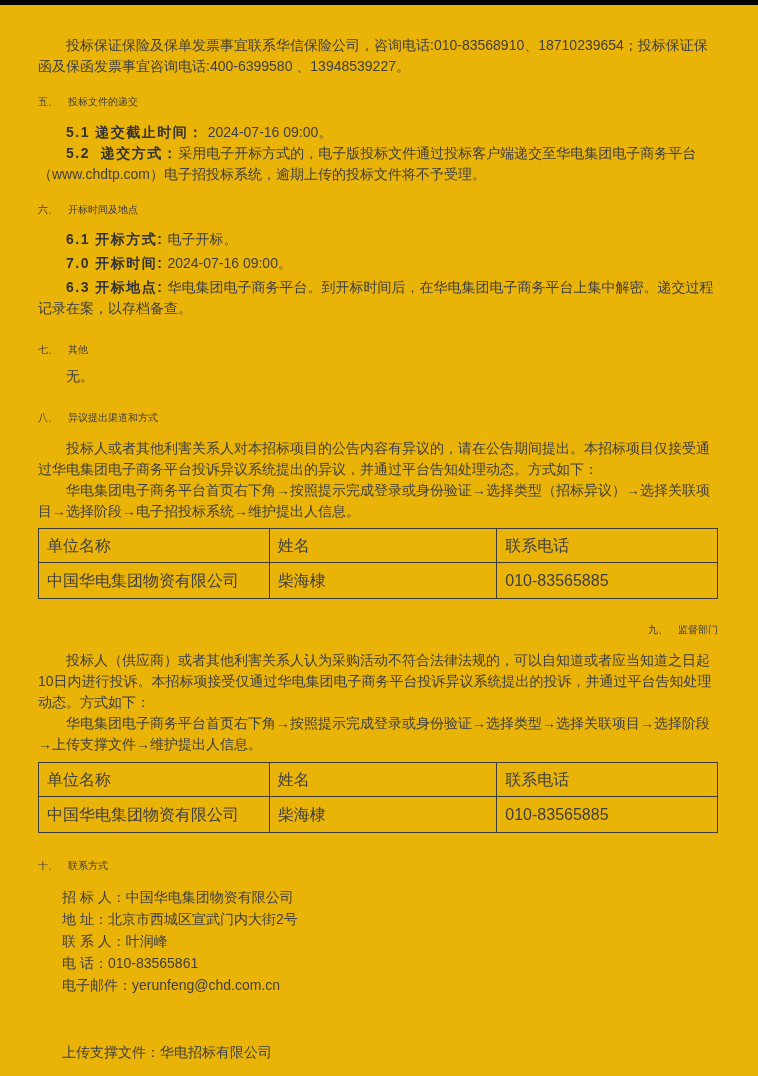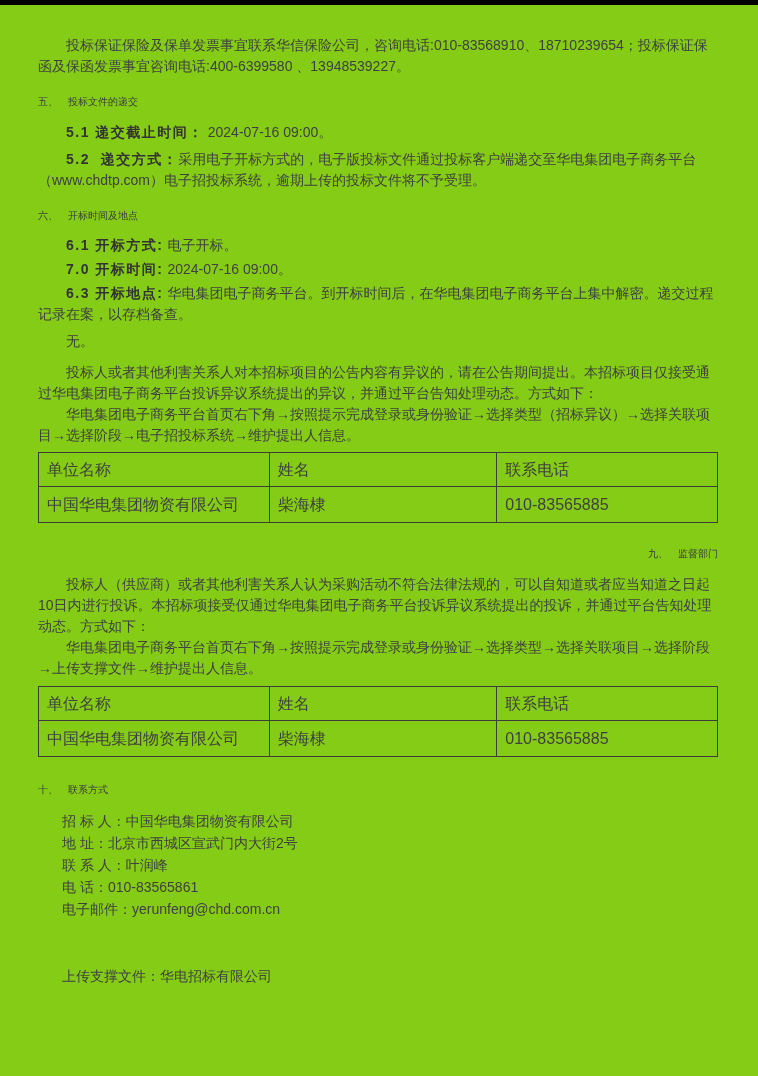--- a/index.html
+++ b/index.html
@@ -1,35 +1,35 @@
 <!DOCTYPE html>
 <html><head>
 <meta charset="utf-8">
 <style>
   html,body { margin:0; padding:0; background:#fff; }
   .page {
     position:relative;
     width:758px; height:1076px;
-    background:#84cc16;
+    background:#eab308;
     color:#404040;
     font-family:"Liberation Sans","DejaVu Sans",sans-serif;
     font-size:14px;
     line-height:21px;
     overflow:hidden;
     box-sizing:border-box;
   }
   .top-bar { width:100%; height:5px; background:#000; }
   .content { padding:30px 40px 0 38px; }
   p { margin:0; white-space:pre-wrap; }
   .indent { text-indent:2em; }
   .section { font-size:10px; font-weight:normal; margin:0; color:#3c3c3c; }
   strong.lbl { font-weight:bold; letter-spacing:1.5px; color:#333; }
   .mt-sec5 { margin-top:14px; }
   .mt-i51 { margin-top:10px; }
-  .mt-i52 { margin-top:6px; }
+  .mt-i52 { }
   .mt-sec6 { margin-top:14px; }
   .mt-i61 { margin-top:9px; }
   .mt-i62, .mt-i63 { margin-top:3px; }
   .mt-sec7 { margin-top:20px; }
   .mt-none { margin-top:6px; }
   .mt-sec8 { margin-top:20px; }
   .mt-p8a { margin-top:10px; }
   .mt-tbl { margin-top:6px; }
   .mt-sec9 { margin-top:20px;text-align:right; }
   .mt-p9a { margin-top:10px; }
@@ -66,22 +66,24 @@
 
     <h3 class="section mt-sec5">五、　投标文件的递交</h3>
     <p class="indent mt-i51"><strong class="lbl">5.1 递交截止时间：</strong><span> 2024-07-16 09:00。</span></p>
     <p class="indent mt-i52"><strong class="lbl">5.2  递交方式：</strong><span>采用电子开标方式的，电子版投标文件通过投标客户端递交至华电集团电子商务平台（www.chdtp.com）电子招投标系统，逾期上传的投标文件将不予受理。</span></p>
 
     <h3 class="section mt-sec6">六、　开标时间及地点</h3>
     <p class="indent mt-i61"><strong class="lbl">6.1 开标方式:</strong><span> 电子开标。</span></p>
     <p class="indent mt-i62"><strong class="lbl">7.0 开标时间:</strong><span> 2024-07-16 09:00。</span></p>
     <p class="indent mt-i63"><strong class="lbl">6.3 开标地点:</strong><span> 华电集团电子商务平台。到开标时间后，在华电集团电子商务平台上集中解密。递交过程记录在案，以存档备查。</span></p>
 
+    <h3 class="section mt-sec7">七、　其他</h3>
     <p class="indent mt-none">无。</p>
 
+    <h3 class="section mt-sec8">八、　异议提出渠道和方式</h3>
     <p class="indent mt-p8a">投标人或者其他利害关系人对本招标项目的公告内容有异议的，请在公告期间提出。本招标项目仅接受通过华电集团电子商务平台投诉异议系统提出的异议，并通过平台告知处理动态。方式如下：</p>
     <p class="indent">华电集团电子商务平台首页右下角→按照提示完成登录或身份验证→选择类型（招标异议）→选择关联项目→选择阶段→电子招投标系统→维护提出人信息。</p>
 
     <table class="doc-table mt-tbl">
       <colgroup>
           <col class="col1">
           <col class="col2">
           <col class="col3">
         </colgroup>
       <tbody>

